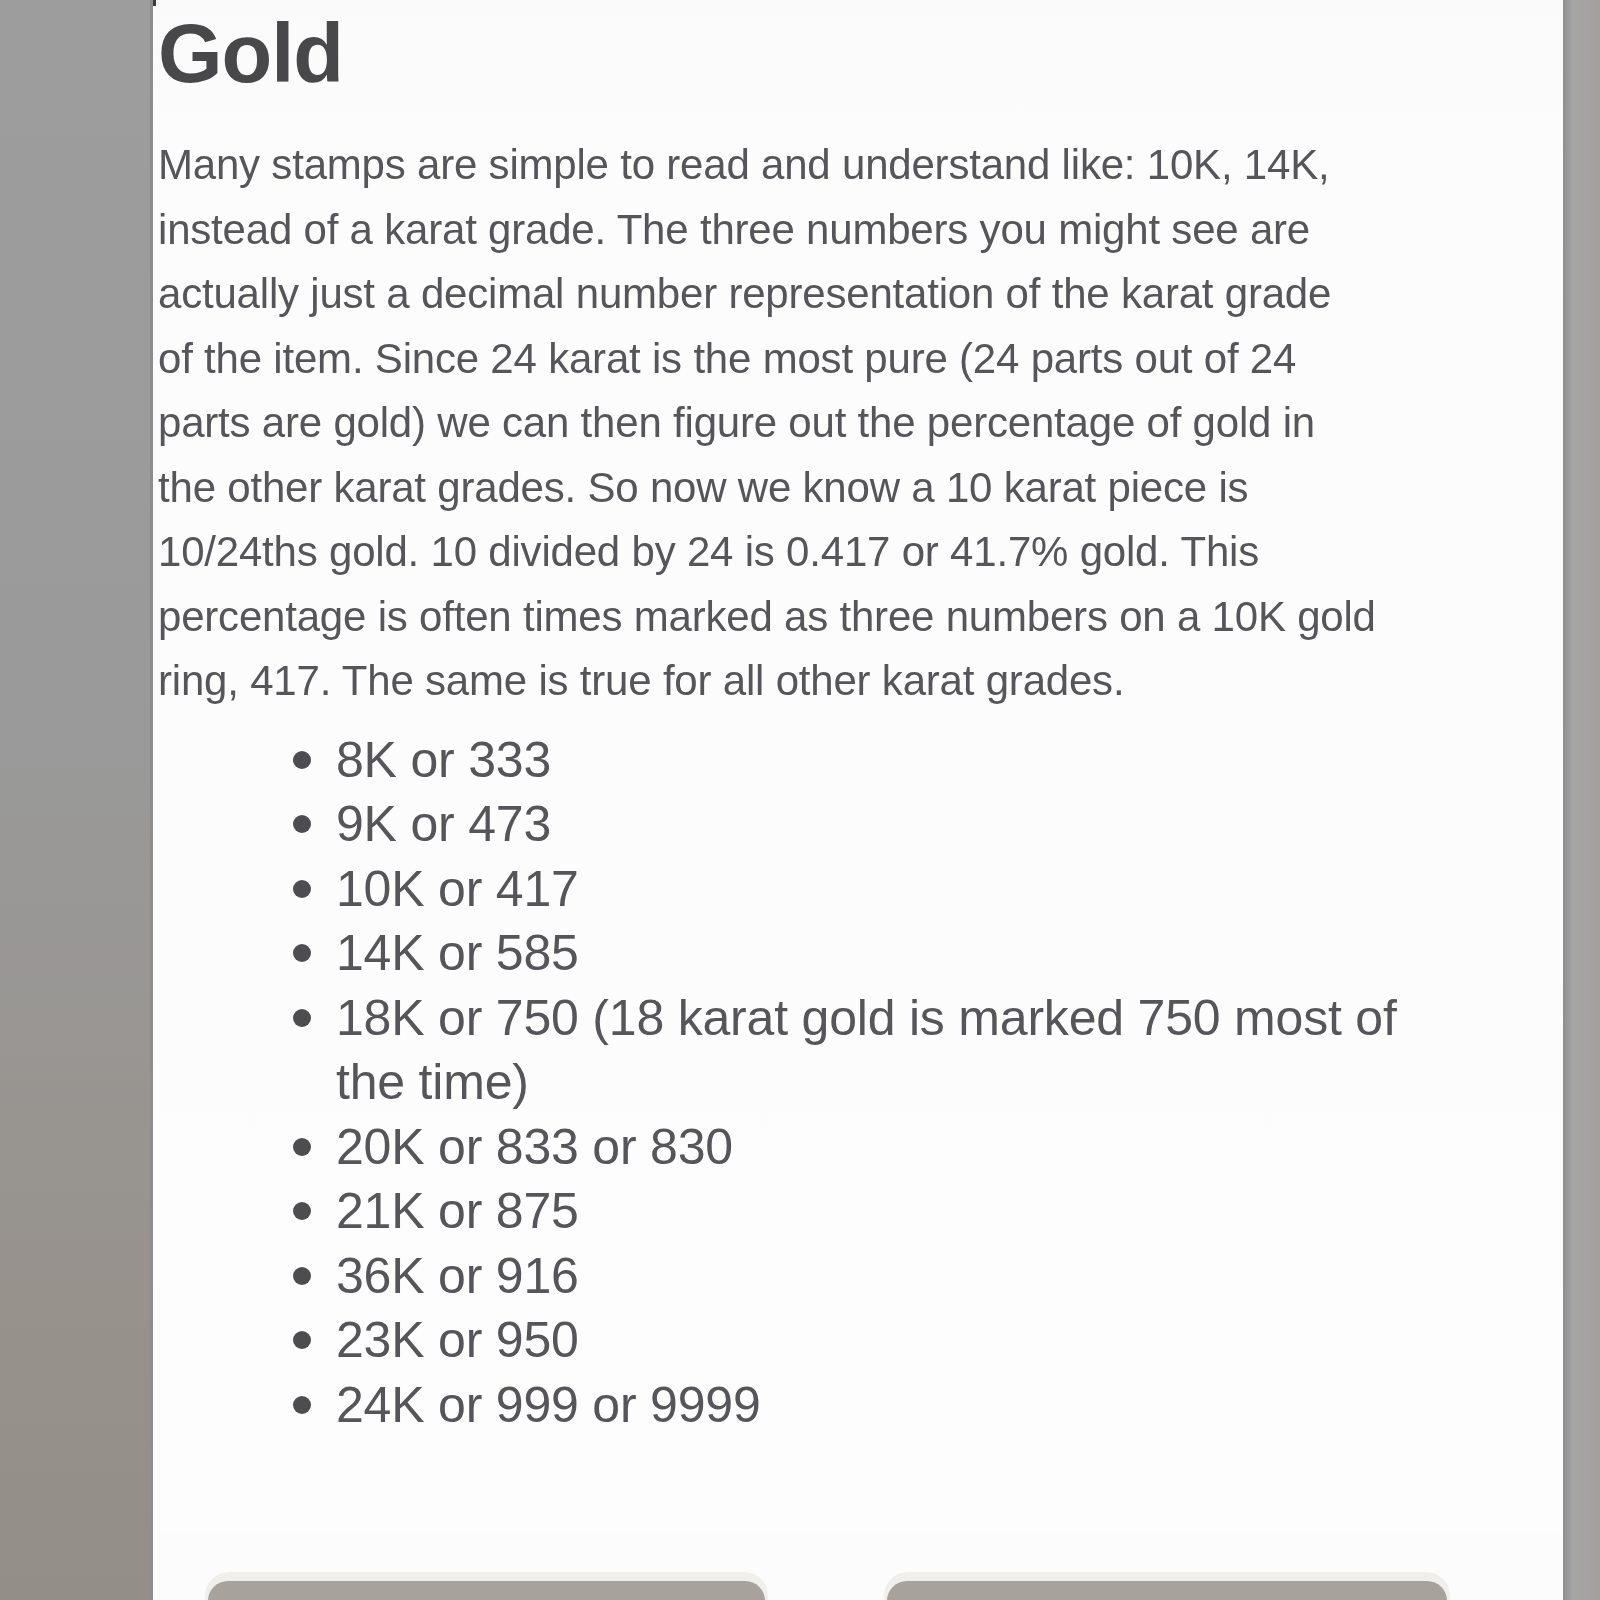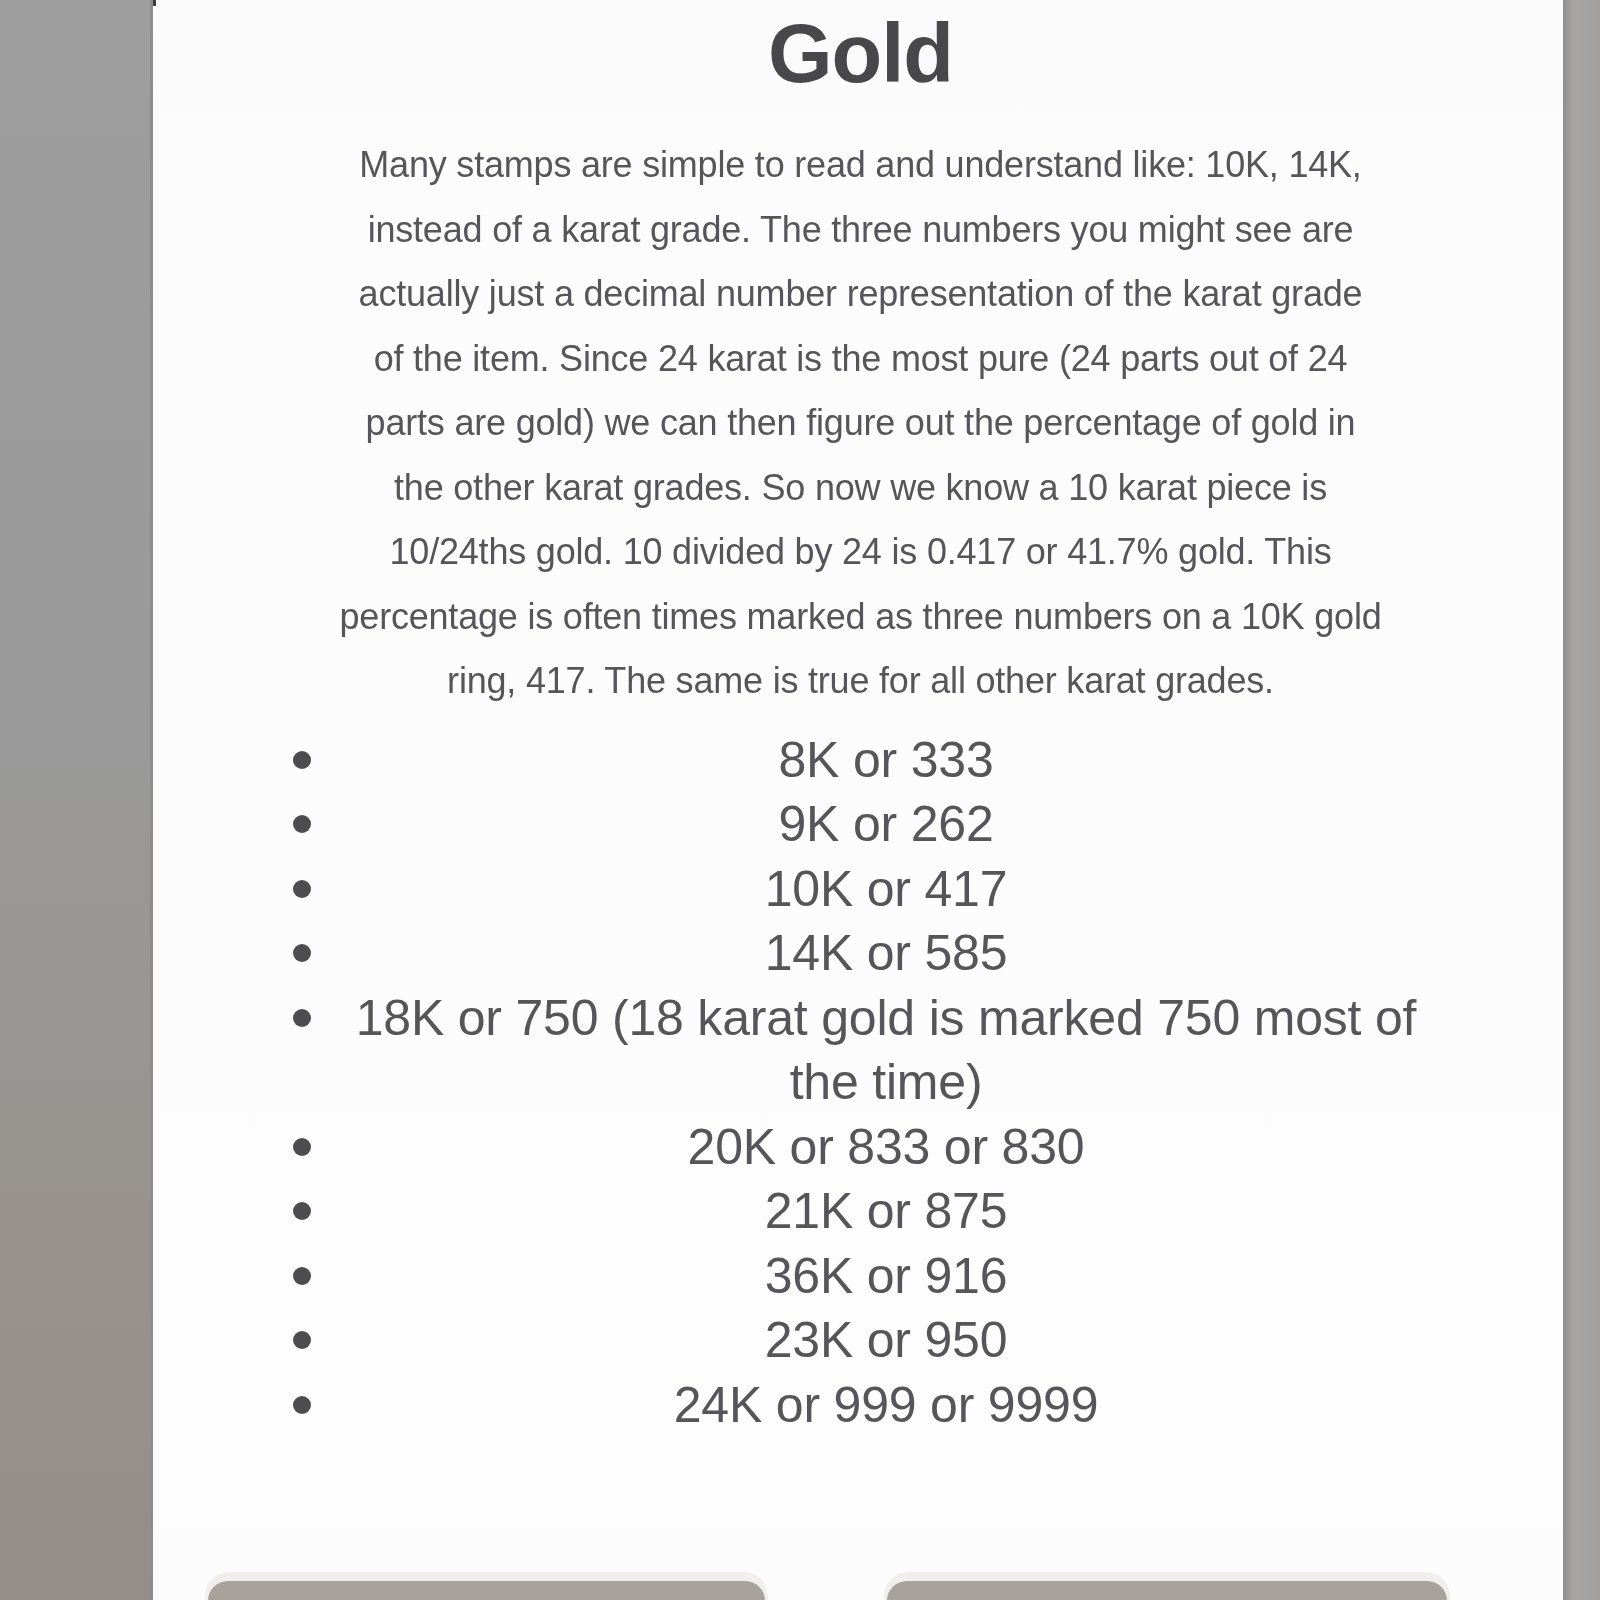--- a/index.html
+++ b/index.html
@@ -14,35 +14,34 @@
     border-right:3px solid #8d8d8d;
     box-sizing:border-box;
   }
   .band-right {
     position:absolute; left:1563px; top:0; width:37px; height:1600px;
     background:linear-gradient(to right, #8f8f8f 0px, #a5a5a5 10px, #a3a09c 100%);
   }
   .content {
     position:absolute; left:156px; top:0; width:1407px; height:1532px;
     background:linear-gradient(to bottom, #fbfafa 0%, #fcfcfd 10%, #fdfdfe 100%);
-    text-align:center;
   }
   .top-fragment {
     position:absolute; left:153px; top:0; width:195px; height:6px;
     background:#3c3c3e;
   }
   .article { padding:0 0 0 2px; }
   .title {
     margin:8px 0 0 0;
     font-size:83px; line-height:92px; font-weight:bold;
     color:#48484a; letter-spacing:-1px;
   }
   .paragraph { margin-top:33px; }
   .para-line {
-    font-size:36px; line-height:64.5px; color:#56565a;
+    font-size:42px; line-height:64.5px; color:#56565a;
     white-space:nowrap; letter-spacing:-0.2px;
   }
   ul.karat-list {
     list-style:none; margin:14px 0 0 0; padding:0;
   }
   li.karat-item {
     position:relative; padding-left:178px;
     font-size:50px; line-height:64.5px; color:#56565a;
     width:1100px; letter-spacing:-0.2px;
   }
@@ -79,21 +78,21 @@
         <div class="para-line">of the item. Since 24 karat is the most pure (24 parts out of 24</div>
         <div class="para-line">parts are gold) we can then figure out the percentage of gold in</div>
         <div class="para-line">the other karat grades. So now we know a 10 karat piece is</div>
         <div class="para-line">10/24ths gold. 10 divided by 24 is 0.417 or 41.7% gold. This</div>
         <div class="para-line">percentage is often times marked as three numbers on a 10K gold</div>
         <div class="para-line">ring, 417. The same is true for all other karat grades.</div>
       </div>
 
     <ul class="karat-list">
         <li class="karat-item">8K or 333</li>
-        <li class="karat-item">9K or 262</li>
+        <li class="karat-item">9K or 473</li>
         <li class="karat-item">10K or 417</li>
         <li class="karat-item">14K or 585</li>
         <li class="karat-item">18K or 750 (18 karat gold is marked 750 most of the time)</li>
         <li class="karat-item">20K or 833 or 830</li>
         <li class="karat-item">21K or 875</li>
         <li class="karat-item">36K or 916</li>
         <li class="karat-item">23K or 950</li>
         <li class="karat-item">24K or 999 or 9999</li>
       </ul>
   </div>

